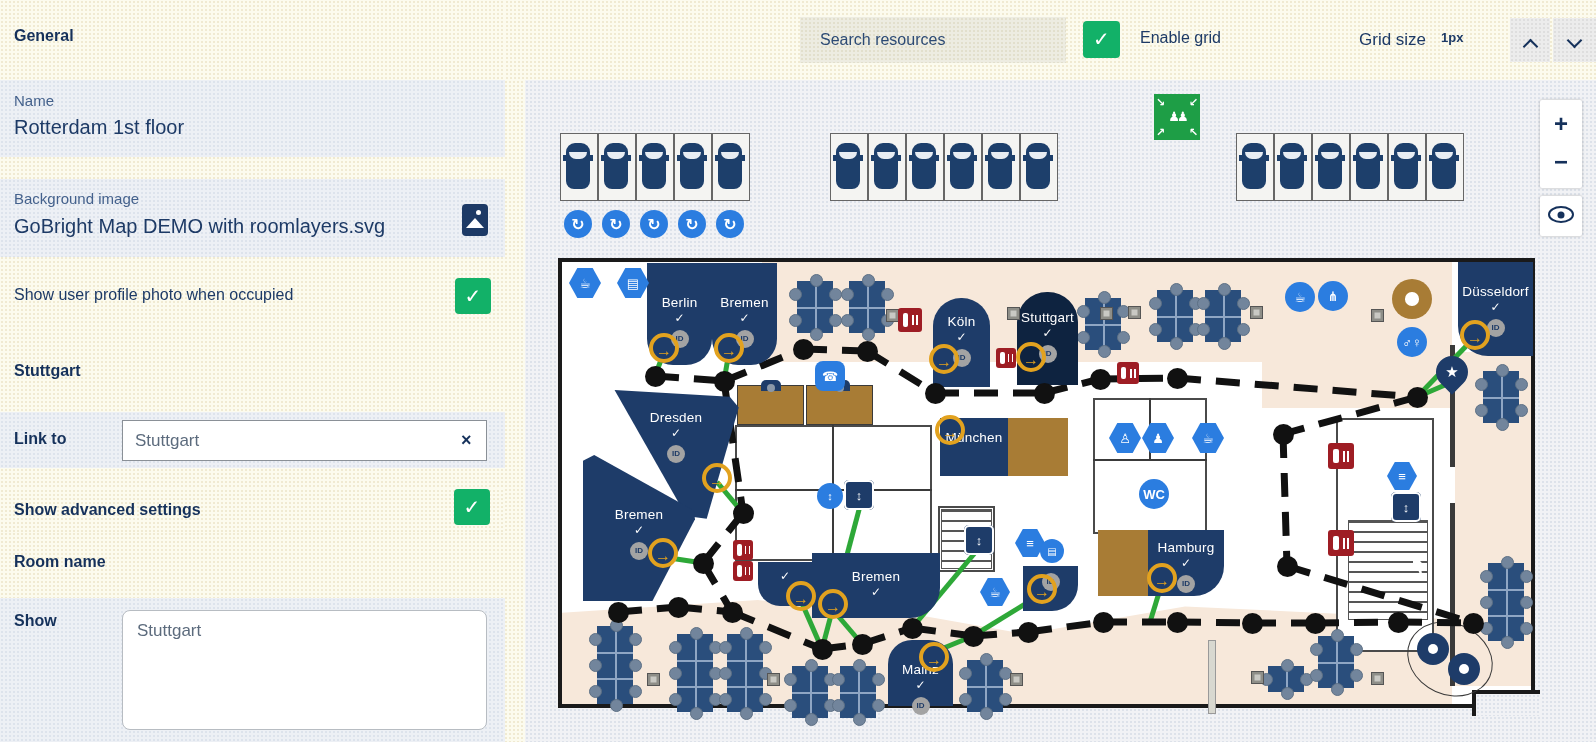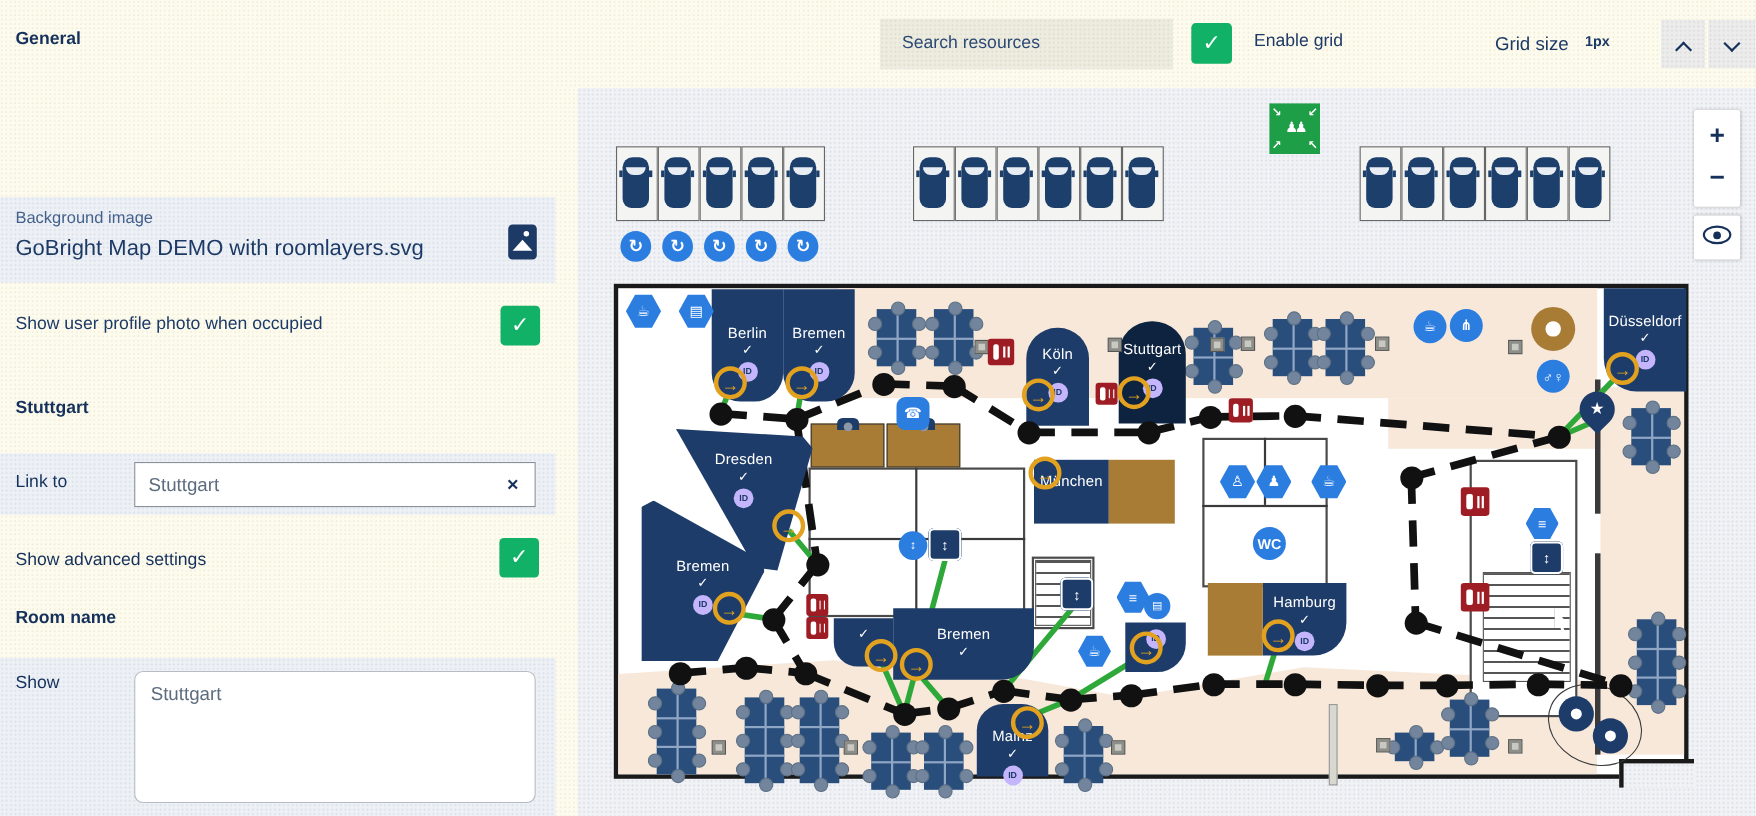--- a/index.html
+++ b/index.html
@@ -12,21 +12,21 @@
   .cream{background-color:#fcfbee;background-image:radial-gradient(#f0ead2 0.8px,transparent 0.8px);background-size:4px 4px}
   .bluegrey{background-color:#edf0f5;background-image:radial-gradient(#dde3ec 0.9px,transparent 0.9px);background-size:4px 4px}
   .mapbg{background-color:#f1f2f5;background-image:radial-gradient(#dde2ea 0.9px,transparent 0.9px);background-size:4px 4px}
 
   
   #sidebar{left:0;top:0;width:505px;height:742px}
   .sec-title{font-weight:700;font-size:16px;color:#15315b}
   .band{left:0;width:505px}
   .fld-label{font-size:15px;color:#44618c}
   .fld-value{font-size:20px;color:#1d3a66}
-  .bold-label{font-weight:400;font-size:16px;color:#15315b}
+  .bold-label{font-weight:700;font-size:16px;color:#15315b}
   .checkbox{width:36px;height:36px;background:#12b168;border-radius:4px;color:#fff;
             font-size:20px;font-weight:700;text-align:center;line-height:36px}
   .txt-input{position:absolute;background:#fff;border:1px solid #8a9097;font-size:17px;color:#5c6b7d;
              font-family:"Liberation Sans",sans-serif;padding:0 12px;box-sizing:border-box}
   .x-ico{position:absolute;color:#15315b;font-weight:700;font-size:18px}
   textarea.txt-area{position:absolute;background:#fff;border:1px solid #b7bcc2;border-radius:8px;
              font-size:17px;color:#5c6b7d;font-family:"Liberation Sans",sans-serif;padding:10px 14px;
              box-sizing:border-box;resize:none}
   .file-ico{width:26px;height:32px;background:#1d3a66;border-radius:4px;position:absolute}
   .file-ico::before{content:"";position:absolute;left:4px;top:14px;border-left:9px solid transparent;
@@ -49,21 +49,21 @@
   #linesvg{position:absolute;left:0;top:0;z-index:30;pointer-events:none}
   .floor{background:#fff;border:4px solid #1a1a1a;box-sizing:border-box;z-index:5}
   .peach{background:#f7e8da;z-index:6}
   .wall{background:#3a3a3a;z-index:12}
   .wbox{border:2px solid #4a4a4a;box-sizing:border-box;z-index:11;background:#fff}
   .stairs{border:1px solid #555;box-sizing:border-box;z-index:12;
           background:repeating-linear-gradient(to bottom,#555 0 2px,#fff 2px 10px)}
   .room{position:absolute;background:#1e3c69;color:#fff;text-align:center;z-index:40;box-sizing:border-box}
   .room .lbl{display:block;font-size:13.5px;letter-spacing:.2px}
   .room .chk{display:block;font-size:12px;line-height:1.4;color:#fff}
-  .idb{display:inline-block;background:#c4b5fd;color:#1d3a66;font-size:8px;font-weight:700;
+  .idb{display:inline-block;background:#a3a3a3;color:#1d3a66;font-size:8px;font-weight:700;
        border-radius:50%;width:18px;height:18px;line-height:18px;margin-top:2px}
   .brownpart{position:absolute;background:#a87c35;z-index:41}
   .entry{position:absolute;width:30px;height:30px;border:4px solid #e2a21f;border-radius:50%;
          color:#e2a21f;font-weight:700;font-size:16px;line-height:28px;text-align:center;
          z-index:46;box-sizing:border-box}
   .node{position:absolute;width:21px;height:21px;border-radius:50%;background:#111;z-index:50}
   .stall{position:absolute;background:#f4f4f2;border:1.5px solid #666;box-sizing:border-box;z-index:8}
   .car{position:absolute;left:5px;top:9px;width:24px;height:46px;background:#1d3f6b;border-radius:9px 9px 8px 8px}
   .car::before{content:"";position:absolute;left:3px;top:9px;width:18px;height:7px;background:#e8edf3;
        border-radius:0 0 8px 8px}
@@ -109,20 +109,24 @@
        filter:drop-shadow(0 0 1px #000) drop-shadow(0 0 0.5px #000)}
   .sline{position:absolute;background:#d8d8d0;border:1px solid #999;box-sizing:border-box;z-index:20}
   .scurve{position:absolute;border:1.5px solid #3a3a3a;border-radius:50%;z-index:19;background:transparent}
 </style>
 </head>
 <body>
 
 <div id="sidebar" class="abs cream">
   <div class="abs sec-title" style="left:14px;top:27px">General</div>
 
+  <div class="abs band bluegrey" style="top:80px;height:77px">
+    <div class="abs fld-label" style="left:14px;top:12px">Name</div>
+    <div class="abs fld-value" style="left:14px;top:36px">Rotterdam 1st floor</div>
+  </div>
 
   <div class="abs band bluegrey" style="top:179px;height:78px">
     <div class="abs fld-label" style="left:14px;top:11px">Background image</div>
     <div class="abs fld-value" style="left:14px;top:36px">GoBright Map DEMO with roomlayers.svg</div>
     <div class="file-ico" style="left:462px;top:25px"></div>
   </div>
 
   <div class="abs band cream" style="top:268px;height:57px">
     <div class="abs" style="left:14px;top:18px;font-size:16px">Show user profile photo when occupied</div>
     <div class="abs checkbox" style="left:455px;top:10px">✓</div>

